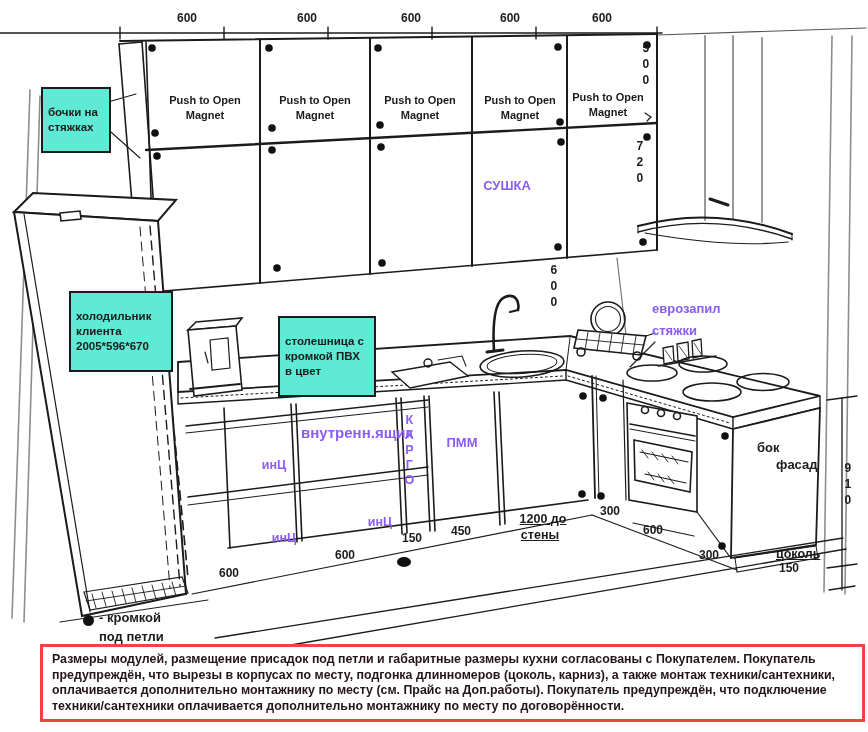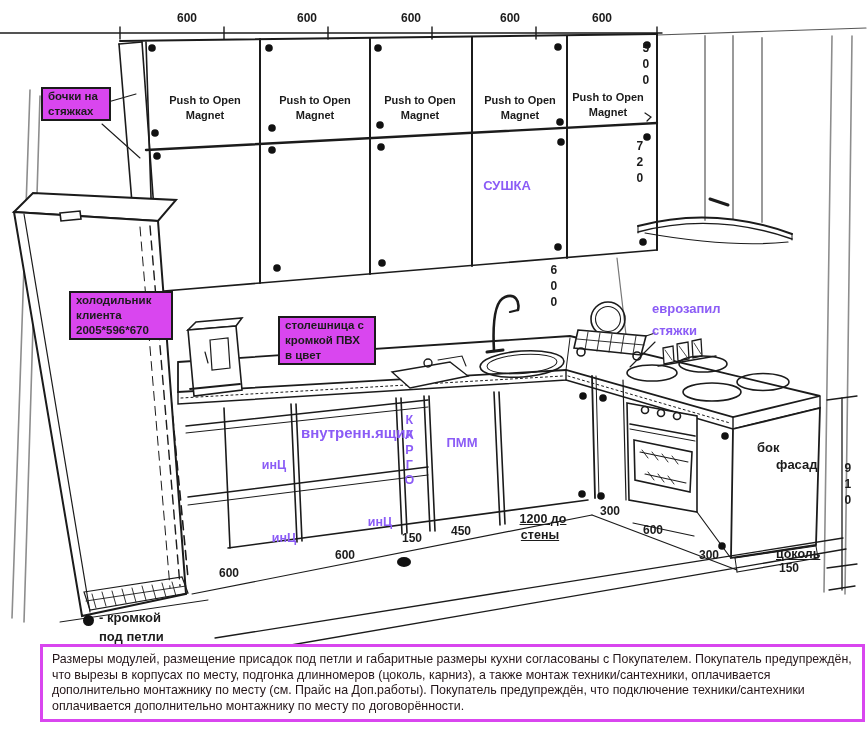--- a/index.html
+++ b/index.html
@@ -6,26 +6,26 @@
   #stage{position:relative;width:868px;height:732px;background:#fff;overflow:hidden;
          font-family:"Liberation Sans",sans-serif;color:#1b1b1b;}
   #stage svg{position:absolute;left:0;top:0;}
   .t{position:absolute;white-space:nowrap;line-height:1.15;}
   .c{transform:translateX(-50%);}
   .dim{font-size:12px;font-weight:700;color:#1b1b1b;}
   .dim-sm{font-size:12.5px;font-weight:700;color:#1b1b1b;text-decoration:underline;}
   .red{color:#8b5cf6;font-weight:700;}
   .vtext{writing-mode:vertical-rl;text-orientation:upright;letter-spacing:2px;}
   .doorlbl{width:96px;text-align:center;font-size:11px;font-weight:700;line-height:1.35;white-space:normal;}
-  .notebox{position:absolute;background:#d946ef;border:2px solid #1b1b1b;padding:0 5px;
+  .notebox{position:absolute;background:#5eead4;border:2px solid #1b1b1b;padding:16px 5px;
            font-size:11.5px;font-weight:700;line-height:1.3;}
   .plain{font-size:13px;font-weight:700;line-height:1.3;}
   .legend-dot{position:absolute;width:11px;height:11px;border-radius:50%;background:#111;}
-  #disclaimer{position:absolute;left:40px;top:644px;width:801px;border:3px solid #d946ef;
-              background:#fff;padding:5px 9px;font-size:12.4px;font-weight:400;
+  #disclaimer{position:absolute;left:40px;top:644px;width:801px;border:3px solid #ef4444;
+              background:#fff;padding:5px 9px;font-size:12.4px;font-weight:700;
               line-height:15.6px;color:#241518;white-space:normal;}
 </style>
 </head>
 <body>
 
 <div id="stage">
 
 <svg width="868" height="732" viewBox="0 0 868 732">
   <g fill="none" stroke="#1b1b1b" stroke-linecap="round">
 

